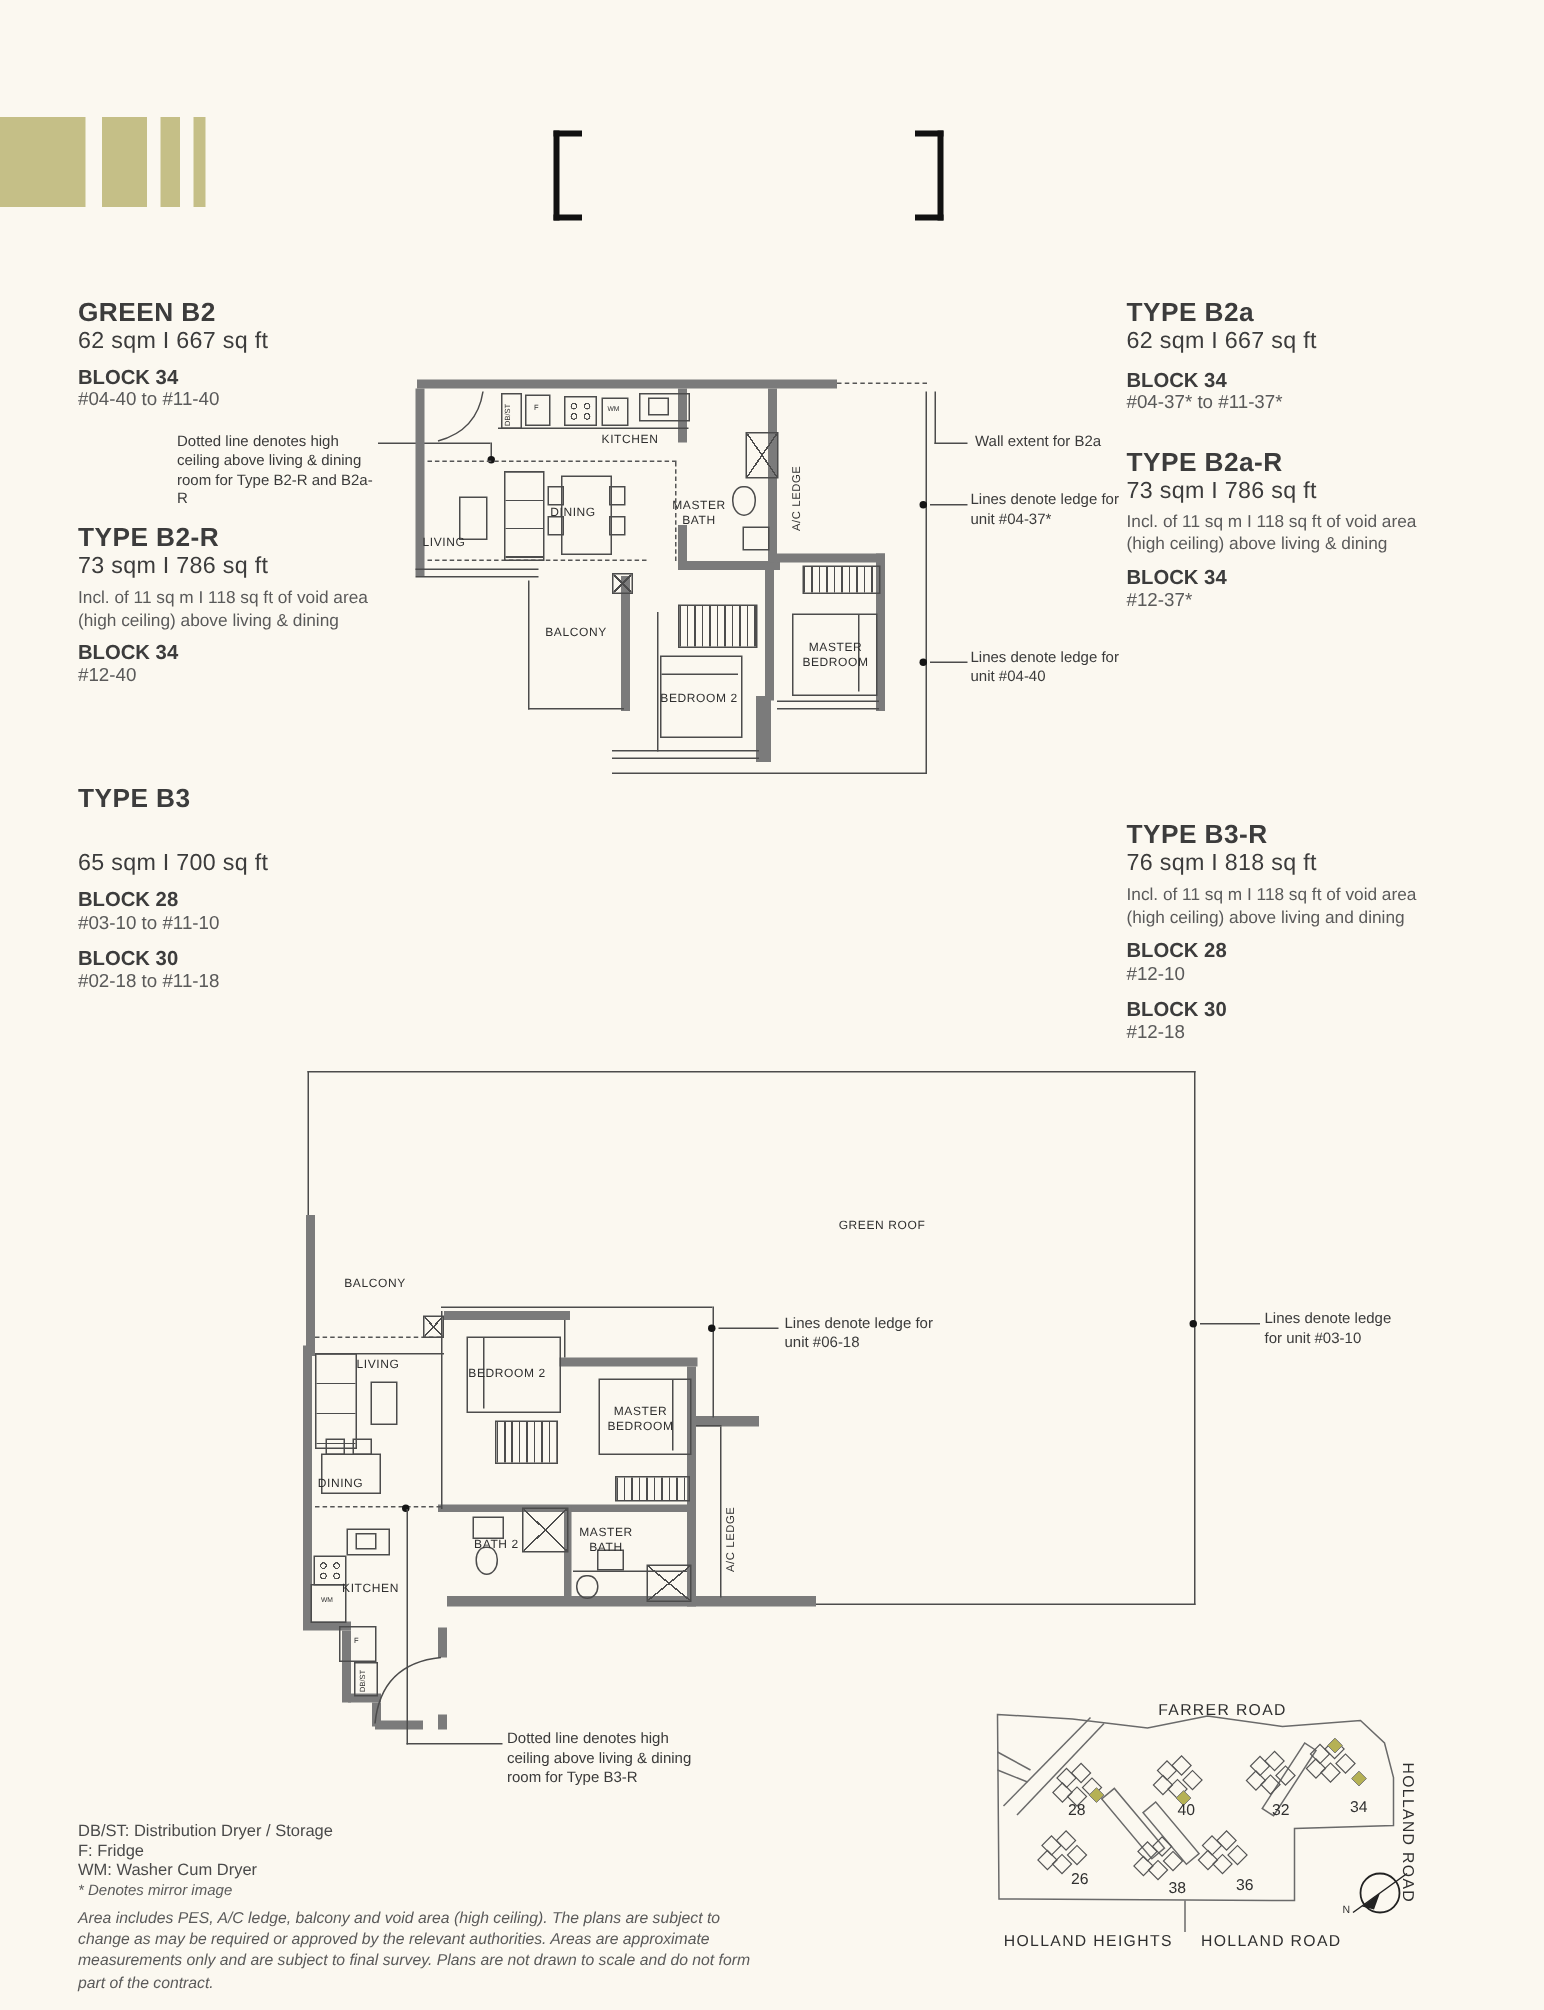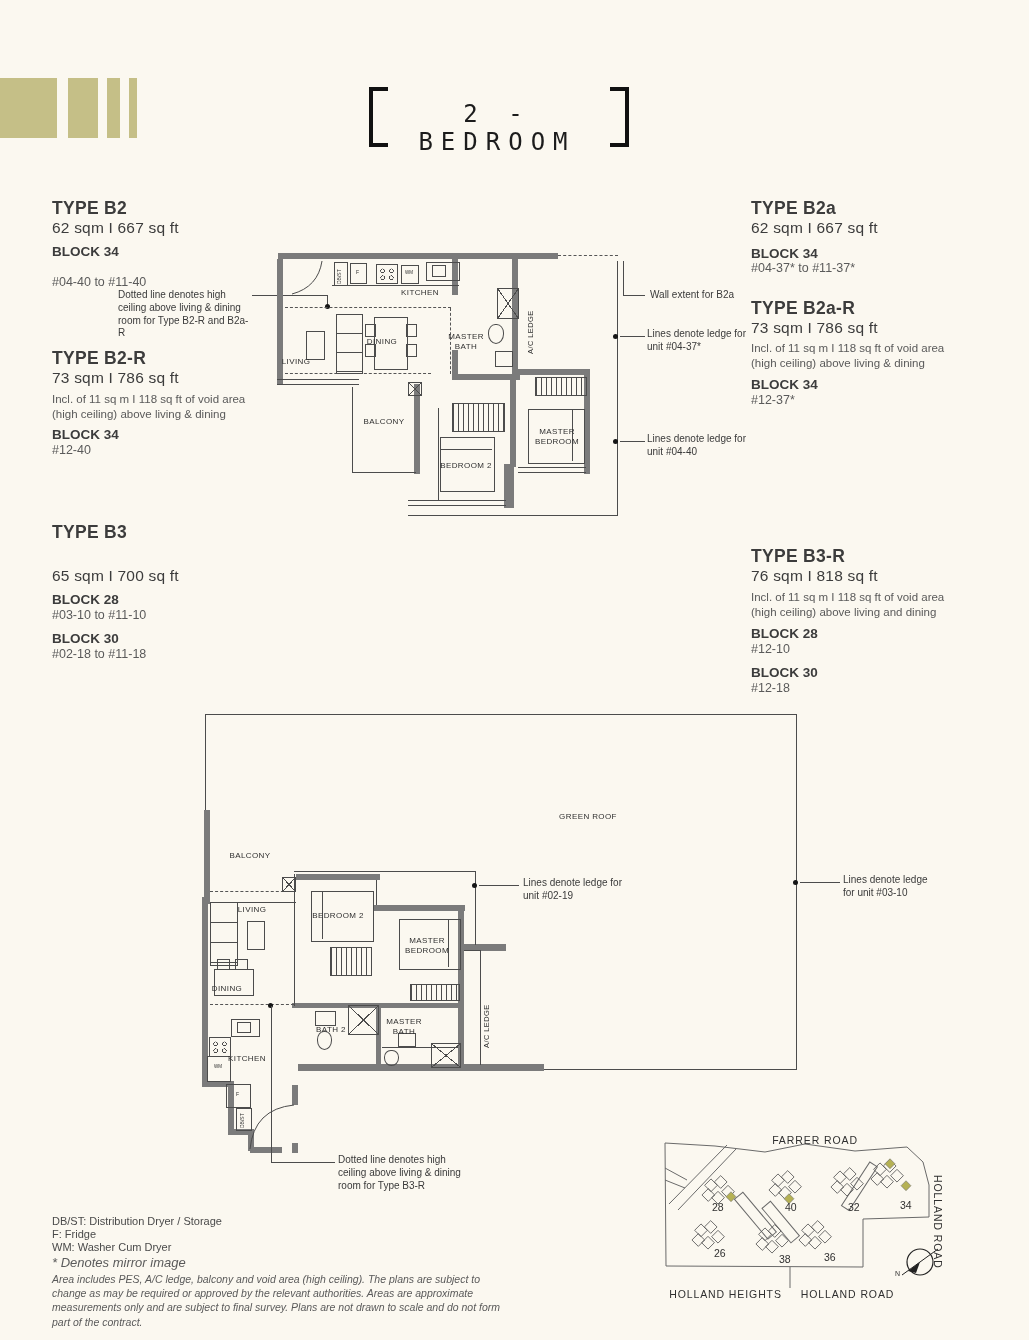--- a/index.html
+++ b/index.html
@@ -47,26 +47,25 @@
 <body>
 
 <div class="page">
 
   <div class="bar" style="left:0;top:78px;width:57px;height:60px"></div>
   <div class="bar" style="left:68px;top:78px;width:30px;height:60px"></div>
   <div class="bar" style="left:107px;top:78px;width:13px;height:60px"></div>
   <div class="bar" style="left:129px;top:78px;width:8px;height:60px"></div>
   <div class="brk" style="left:369px;top:87px;border-left:4px solid #111;border-top:4px solid #111;border-bottom:4px solid #111"></div>
   <div class="brk" style="left:610px;top:87px;border-right:4px solid #111;border-top:4px solid #111;border-bottom:4px solid #111"></div>
-  <div class="title" style="left:388px;top:100px;width:218px">2 - BEDROOM</div>
-
-  <div class="h1t" style="left:52px;top:198px">TYPE B2</div>
+
+  <div class="h1t" style="left:52px;top:198px">GREEN B2</div>
   <div class="h2t" style="left:52px;top:219px">62 sqm I 667 sq ft</div>
   <div class="bk" style="left:52px;top:244px">BLOCK 34</div>
-  <div class="un" style="left:52px;top:275px">#04-40 to #11-40</div>
+  <div class="un" style="left:52px;top:259px">#04-40 to #11-40</div>
 
   <div class="ann" style="left:118px;top:289px;width:133px">Dotted line denotes high ceiling above living &amp; dining room for Type B2-R and B2a-R</div>
   <div class="ln" style="left:252px;top:295px;width:75px;height:1px"></div>
   <div class="ln" style="left:327px;top:295px;width:1px;height:11px"></div>
   <div class="dot" style="left:325px;top:304px"></div>
 
   <div class="h1t" style="left:52px;top:348px">TYPE B2-R</div>
   <div class="h2t" style="left:52px;top:369px">73 sqm I 786 sq ft</div>
   <div class="nt" style="left:52px;top:392px">Incl. of 11 sq m I 118 sq ft of void area (high ceiling) above living &amp; dining</div>
   <div class="bk" style="left:52px;top:427px">BLOCK 34</div>
@@ -241,33 +240,33 @@
   <div class="rl" style="left:310px;top:911px;width:56px">BEDROOM 2</div>
   <div class="rl rl2" style="left:398px;top:936px;width:58px">MASTER BEDROOM</div>
   <div class="rl" style="left:203px;top:984px;width:48px">DINING</div>
   <div class="rl" style="left:221px;top:1054px;width:52px">KITCHEN</div>
   <div class="rl" style="left:307px;top:1025px;width:48px">BATH 2</div>
   <div class="rl rl2" style="left:380px;top:1017px;width:48px">MASTER BATH</div>
   <div class="vt" style="left:482px;top:990px;height:58px">A/C LEDGE</div>
 
   <div class="dot" style="left:472px;top:883px"></div>
   <div class="ln" style="left:479px;top:885px;width:40px;height:1px"></div>
-  <div class="ann" style="left:523px;top:877px;width:100px">Lines denote ledge for unit #02-19</div>
+  <div class="ann" style="left:523px;top:877px;width:100px">Lines denote ledge for unit #06-18</div>
   <div class="dot" style="left:793px;top:880px"></div>
   <div class="ln" style="left:800px;top:882px;width:40px;height:1px"></div>
   <div class="ann" style="left:843px;top:874px;width:88px">Lines denote ledge for unit #03-10</div>
   <div class="dot" style="left:268px;top:1003px"></div>
   <div class="ln" style="left:271px;top:1006px;width:1px;height:157px"></div>
   <div class="ln" style="left:271px;top:1162px;width:64px;height:1px"></div>
   <div class="ann" style="left:338px;top:1154px;width:135px">Dotted line denotes high ceiling above living &amp; dining room for Type B3-R</div>
 
   <div class="lg" style="left:52px;top:1215px">DB/ST: Distribution Dryer / Storage</div>
   <div class="lg" style="left:52px;top:1228px">F: Fridge</div>
   <div class="lg" style="left:52px;top:1241px">WM: Washer Cum Dryer</div>
-  <div class="lg it" style="left:52px;top:1255px;font-size:13px">* Denotes mirror image</div>
+  <div class="lg it" style="left:52px;top:1255px;font-size:10px">* Denotes mirror image</div>
   <div class="disc" style="left:52px;top:1272px">Area includes PES, A/C ledge, balcony and void area (high ceiling). The plans are subject to change as may be required or approved by the relevant authorities. Areas are approximate measurements only and are subject to final survey. Plans are not drawn to scale and do not form part of the contract.</div>
 
   <svg style="left:655px;top:1128px" width="372" height="190" viewBox="0 0 372 190">
     <g fill="none" stroke="#6a6a6a" stroke-width="1">
       <path d="M10 15 L60 18 L110 24 L150 16 L200 23 L252 19 L268 34 L274 57 L274 89 L208 91 L208 139 L11 138 Z"></path>
       <line x1="72" y1="17" x2="14" y2="76"></line>
       <line x1="81" y1="21" x2="23" y2="82"></line>
       <line x1="10" y1="40" x2="32" y2="52"></line>
       <line x1="10" y1="52" x2="30" y2="60"></line>
       <line x1="135" y1="139" x2="135" y2="160"></line>

